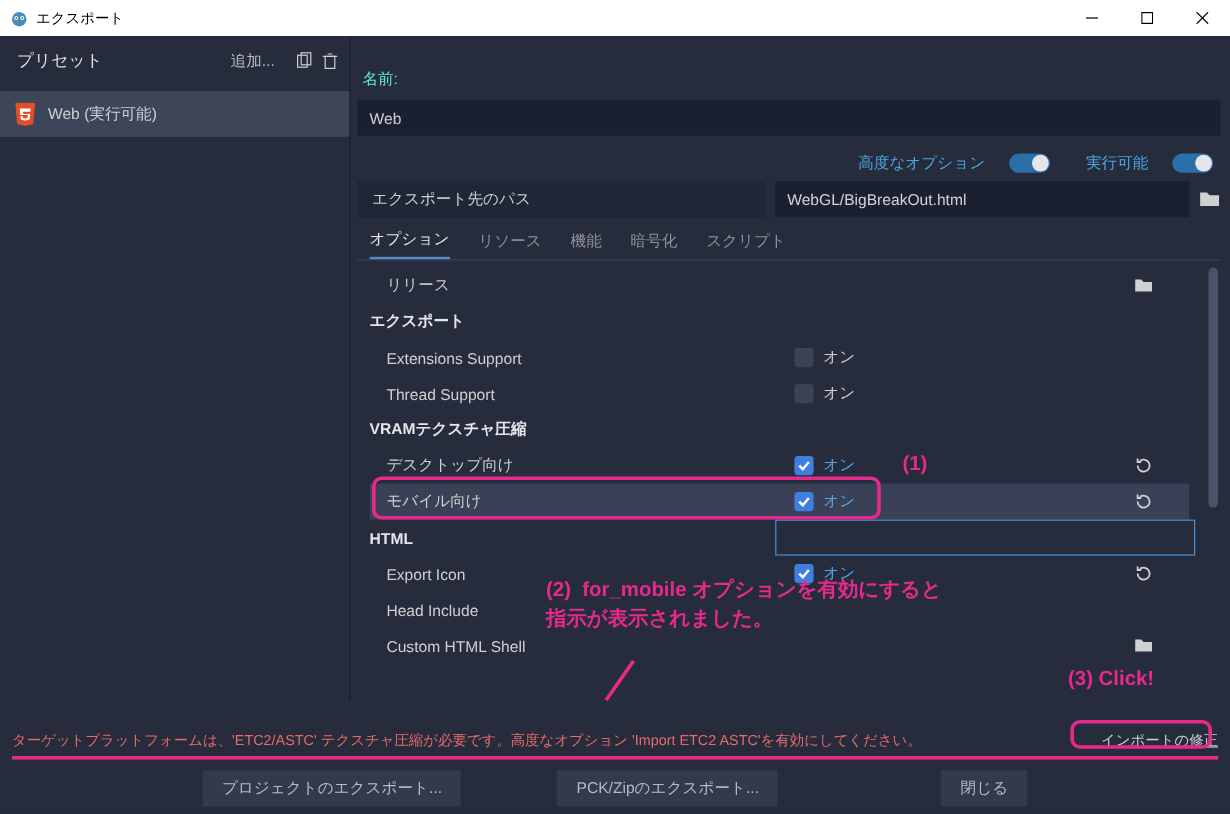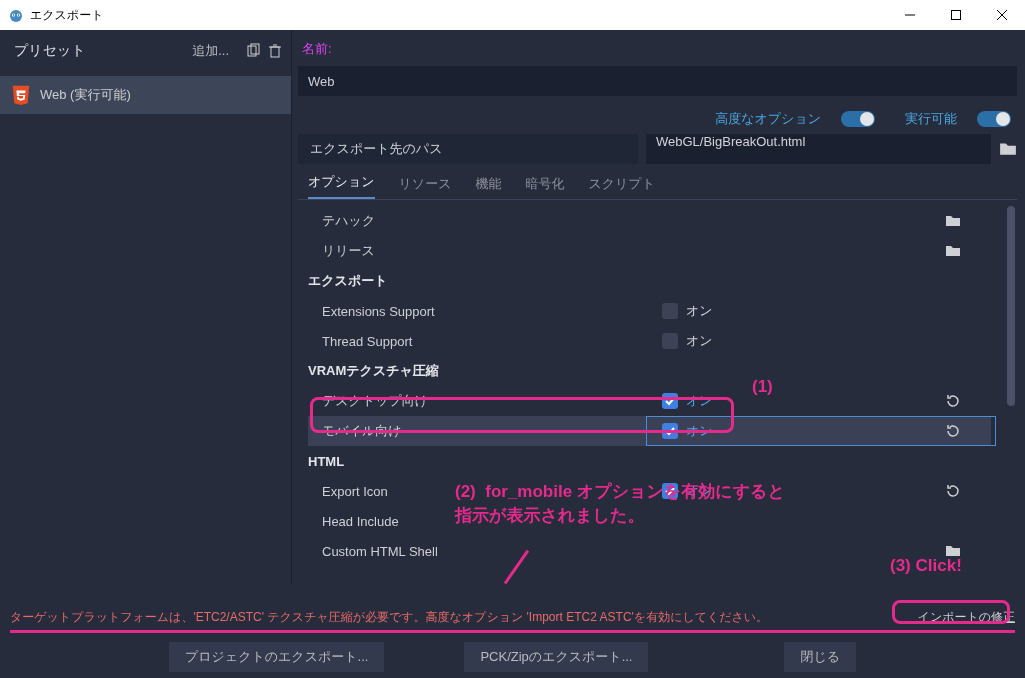--- a/index.html
+++ b/index.html
@@ -62,21 +62,21 @@
     align-items: center;
     padding-left: 10px;
     gap: 8px;
   }
   .html5-badge {
     width: 22px; height: 22px;
   }
 
   
   .right { flex: 1; position: relative; padding: 0 8px 0 6px; }
-  .name-label { color: #d946ef; padding: 10px 4px 8px 4px; }
+  .name-label { color: #5eead4; padding: 10px 4px 8px 4px; margin-top: 17px; }
   .name-field {
     background: #1b2030;
     height: 30px;
     display: flex; align-items: center;
     padding: 0 10px;
     color: #cfd0d4;
     margin-bottom: 8px;
   }
   .toggles-row {
     display: flex; justify-content: flex-end;
@@ -88,21 +88,21 @@
     width: 34px; height: 16px; border-radius: 8px;
     background: #2a6fa8;
     position: relative;
   }
   .switch::after {
     content: ""; position: absolute; width: 14px; height: 14px;
     border-radius: 50%; background: #e4e6ea; top: 1px; right: 1px;
   }
   .pathrow { display: flex; align-items: center; gap: 8px; margin-bottom: 6px; }
   .pathlabel { flex: 0 0 340px; padding-left: 6px; color: #cfd0d4; background:#1f2636; height:30px; display:flex; align-items:center; padding-left:12px; }
-  .pathfield { flex: 1; background: #1b2030; height: 30px; display:flex; align-items:flex-start; padding:0 10px; color: #d2d3d7; }
+  .pathfield { flex: 1; background: #1b2030; height: 30px; display:flex; align-items:center; padding:0 10px; color: #d2d3d7; }
   .foldericon { width: 18px; height: 18px; }
 
   .tabs {
     display: flex; gap: 24px;
     border-bottom: 1px solid #3a4257;
     padding-left: 10px;
     height: 30px;
     align-items: flex-end;
   }
   .tab { color: #8d9099; padding-bottom: 6px; }
@@ -292,26 +292,20 @@
     <div class="tabs">
       <div class="tab active">オプション</div>
       <div class="tab">リソース</div>
       <div class="tab">機能</div>
       <div class="tab">暗号化</div>
       <div class="tab">スクリプト</div>
     </div>
 
     <div class="options-area">
       <div class="options-inner">
-        <div class="opt-row opt-indent row-rel">
-          <span class="opt-label">テハック</span>
-          <svg class="folder-small" viewBox="0 0 16 16">
-              <path fill="#cfd0d4" d="M1 3h5l2 2h7v8H1z"></path>
-            </svg>
-        </div>
         <div class="opt-row opt-indent row-rel">
           <span class="opt-label">リリース</span>
           <svg class="folder-small" viewBox="0 0 16 16">
               <path fill="#cfd0d4" d="M1 3h5l2 2h7v8H1z"></path>
             </svg>
         </div>
         <div class="opt-row">
             <span class="opt-label opt-cat">エクスポート</span>
           </div>
         <div class="opt-row opt-indent">

